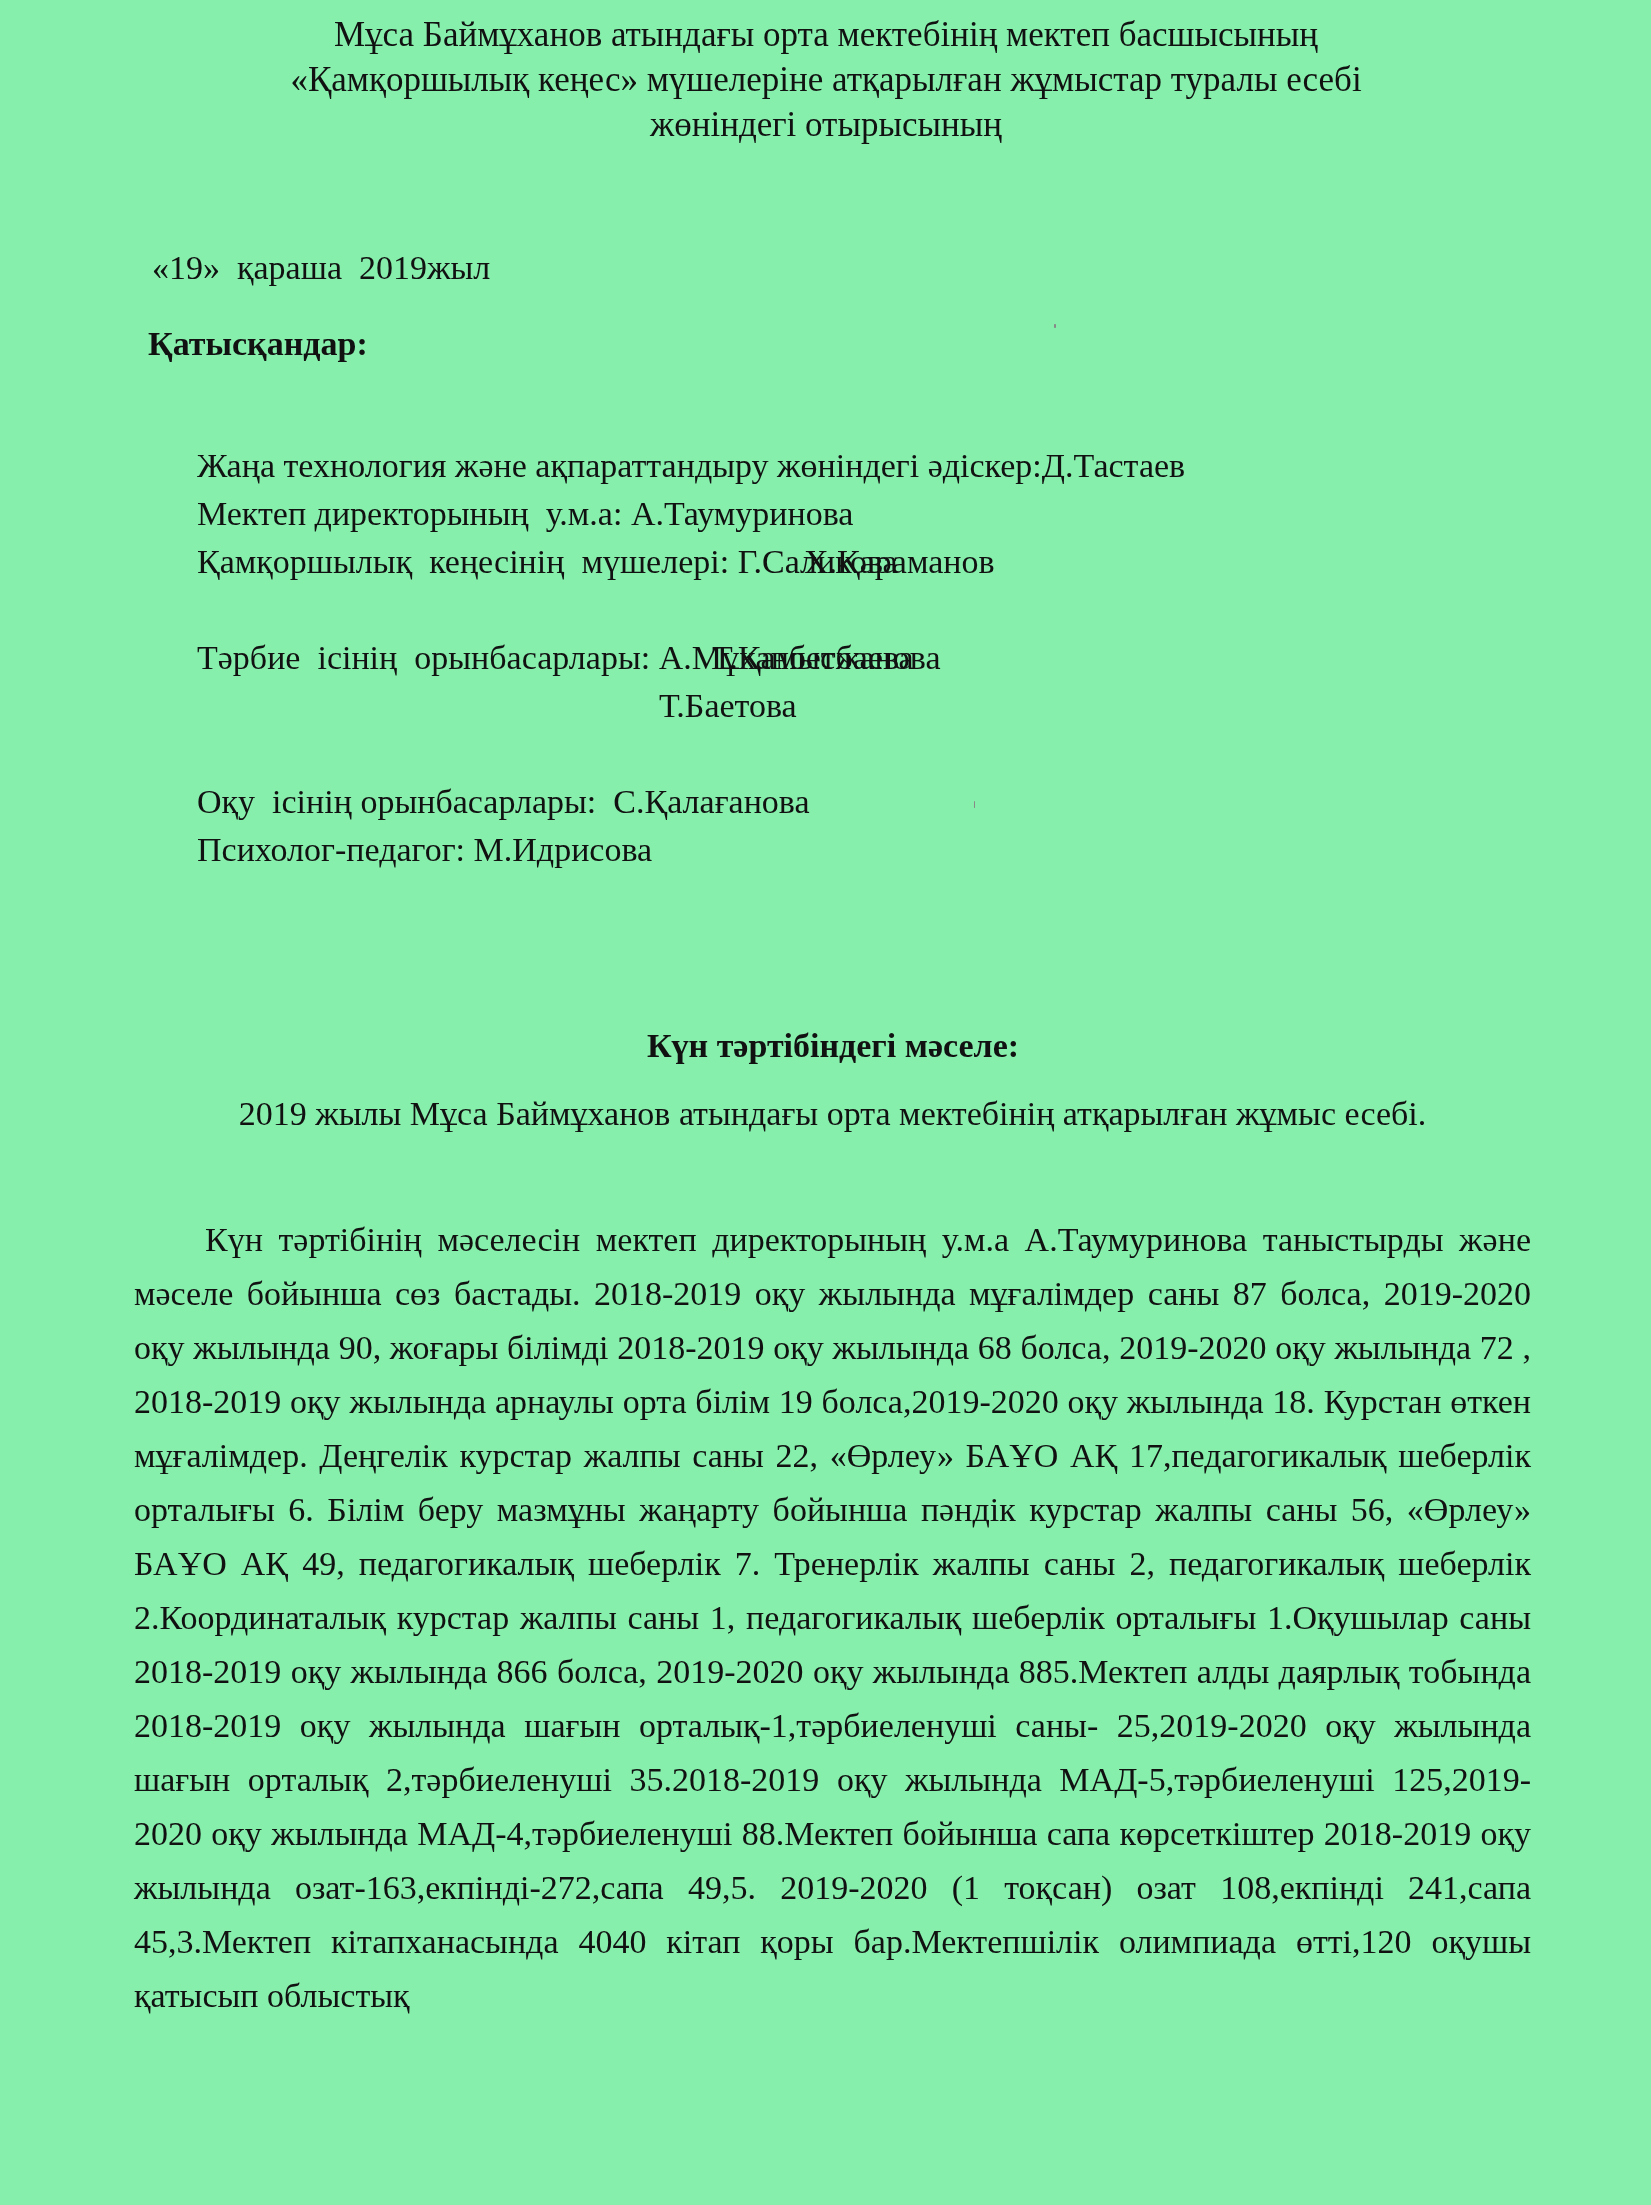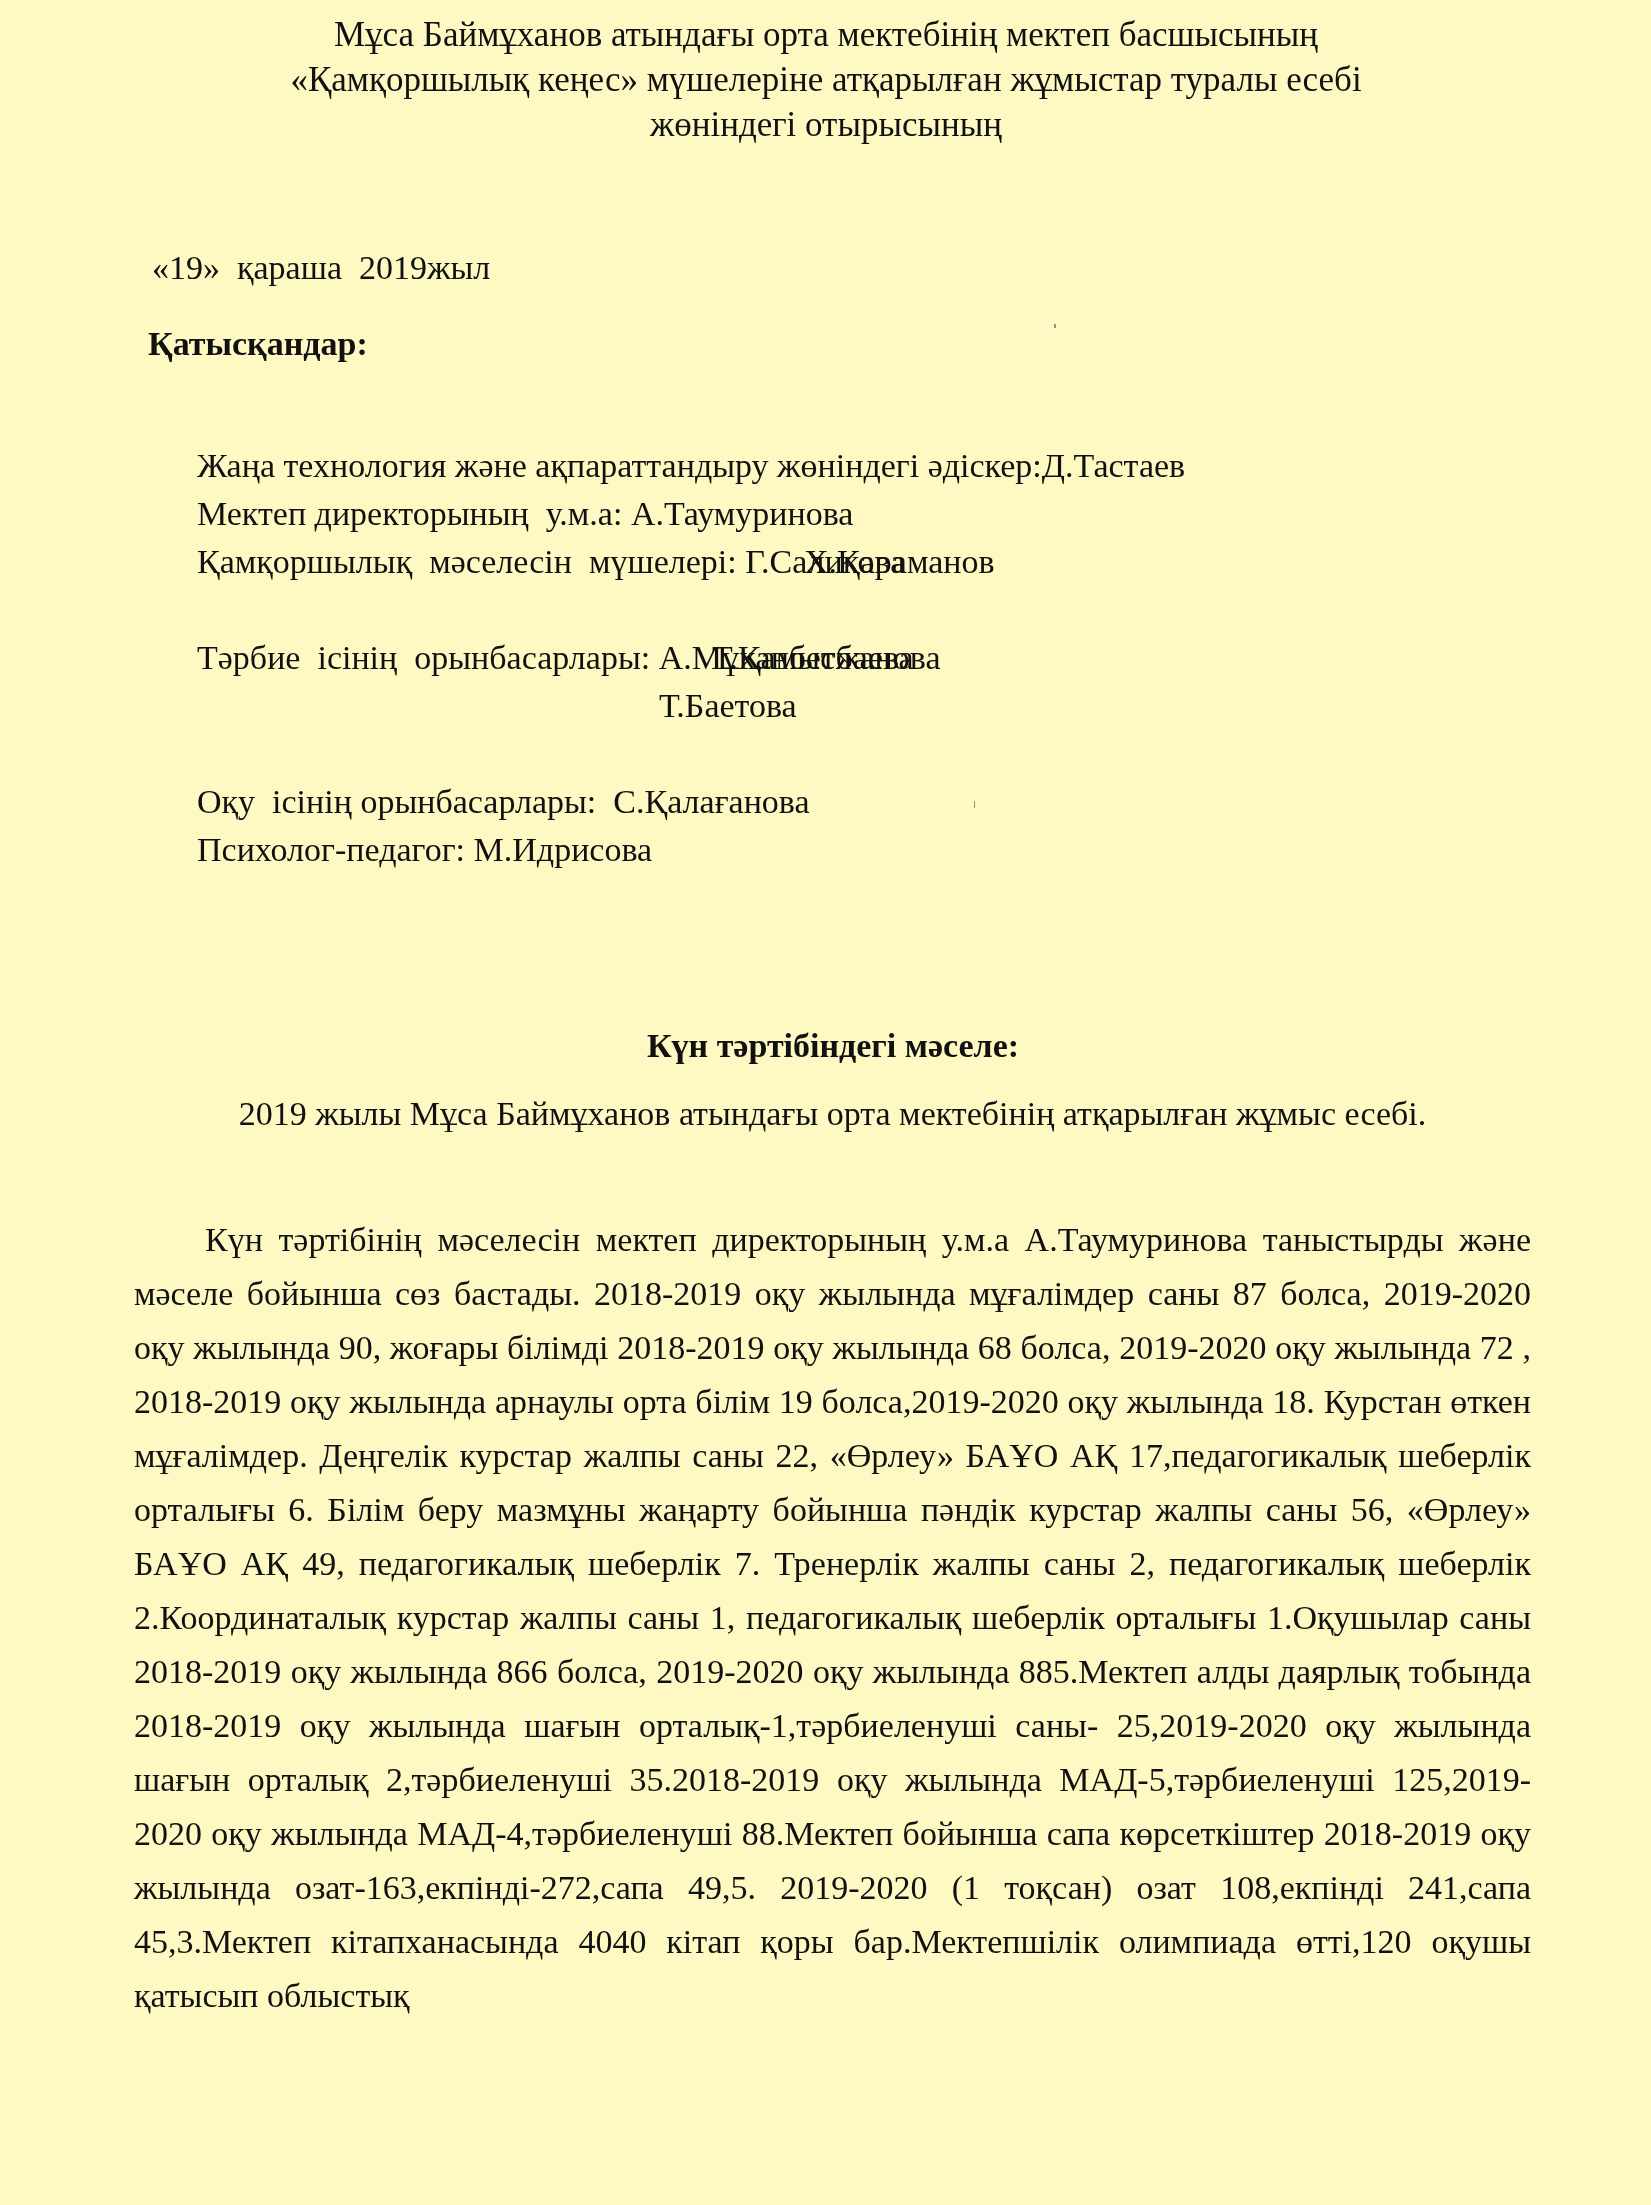--- a/index.html
+++ b/index.html
@@ -13,21 +13,21 @@
       position: relative;
       overflow: hidden;
       color: #111111;
       font-family: "Liberation Serif", "DejaVu Serif", serif;
     }
     .page {
       position: absolute;
       left: 0; top: 0;
       width: 1652px;
       height: 2205px;
-      background: #fef9c3;
+      background: #86efac;
     }
     .title-block {
       position: absolute;
       left: 0;
       top: 12.4px;
       width: 1652px;
       text-align: center;
       font-size: 35px;
       line-height: 45px;
     }
@@ -123,21 +123,21 @@
   <div class="participants-heading">Қатысқандар:</div>
 
   <div class="participants">
     <div class="participant-row">
       <span class="role">Жаңа технология және ақпараттандыру жөніндегі әдіскер:</span><span class="name">Д.Тастаев</span>
     </div>
     <div class="participant-row">
       <span class="role">Мектеп директорының  у.м.а: </span><span class="name">А.Таумуринова</span>
     </div>
     <div class="participant-row">
-      <span class="role">Қамқоршылық  мәселесін  мүшелері: </span><span class="name">Г.Саликова</span>
+      <span class="role">Қамқоршылық  кеңесінің  мүшелері: </span><span class="name">Г.Саликова</span>
     </div>
     <div class="participant-row continuation">
       <span class="name" style="left: 658px;">Х.Қараманов</span>
     </div>
     <div class="participant-row">
       <span class="role">Тәрбие  ісінің  орынбасарлары: </span><span class="name">А.Мұханбетжанова</span>
     </div>
     <div class="participant-row continuation">
       <span class="name" style="left: 566px;">Т.Қамысбаева</span>
     </div>

